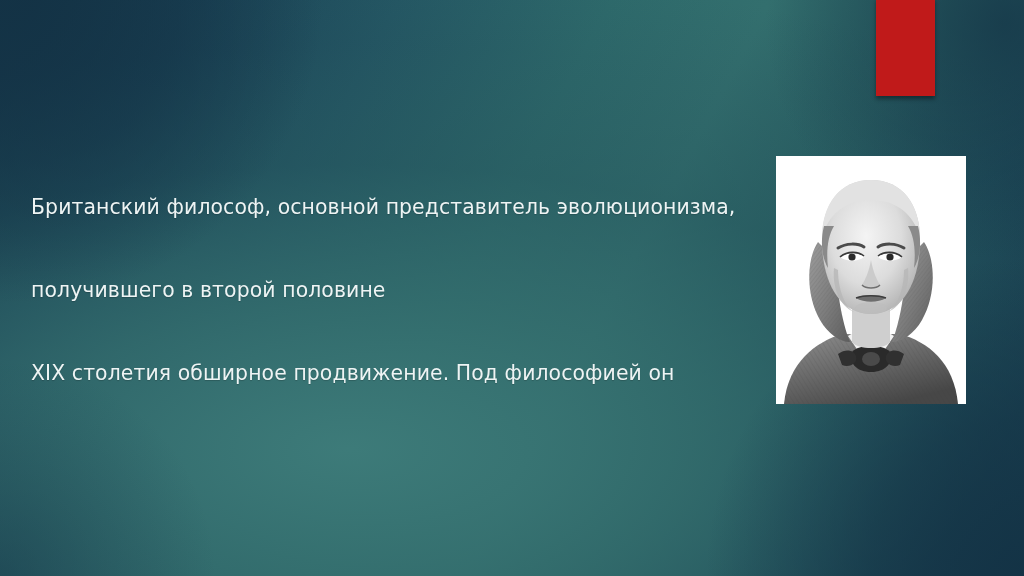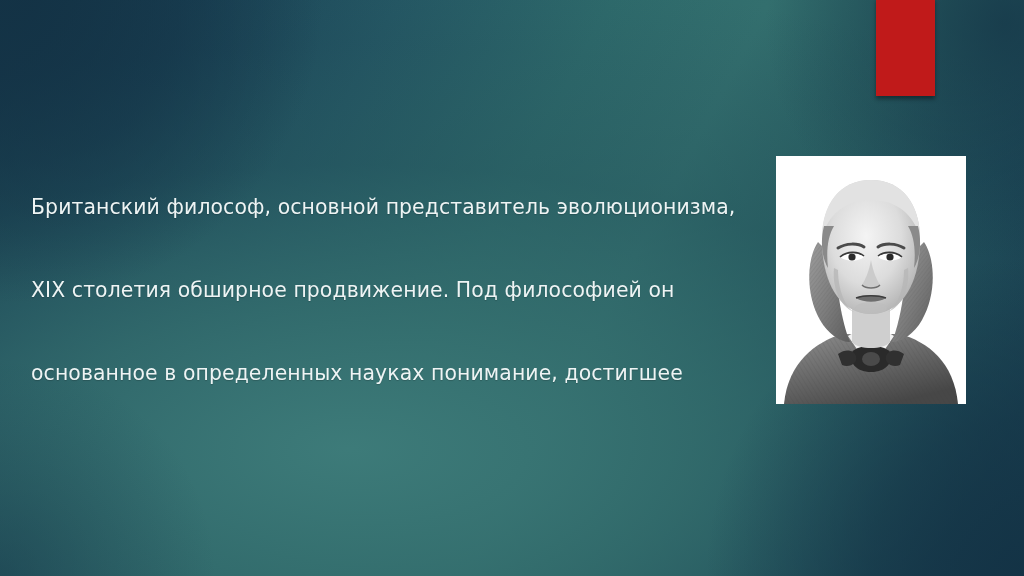--- a/index.html
+++ b/index.html
@@ -93,22 +93,22 @@
 
 <div class="slide">
 
   <div class="bg-base"></div>
   <div class="bg-corner-tl"></div>
 
   <div class="accent-block"></div>
 
   <div class="body-text">
     <span class="ln">Британский философ, основной представитель эволюционизма,</span>
+    <span class="ln">получившего в второй половине</span>
     <span class="ln">XIX столетия обширное продвижение. Под философией он</span>
-    <span class="ln">основанное в определенных науках понимание, достигшее</span>
     
     
     
     
     
     
     
     
   </div>
 

